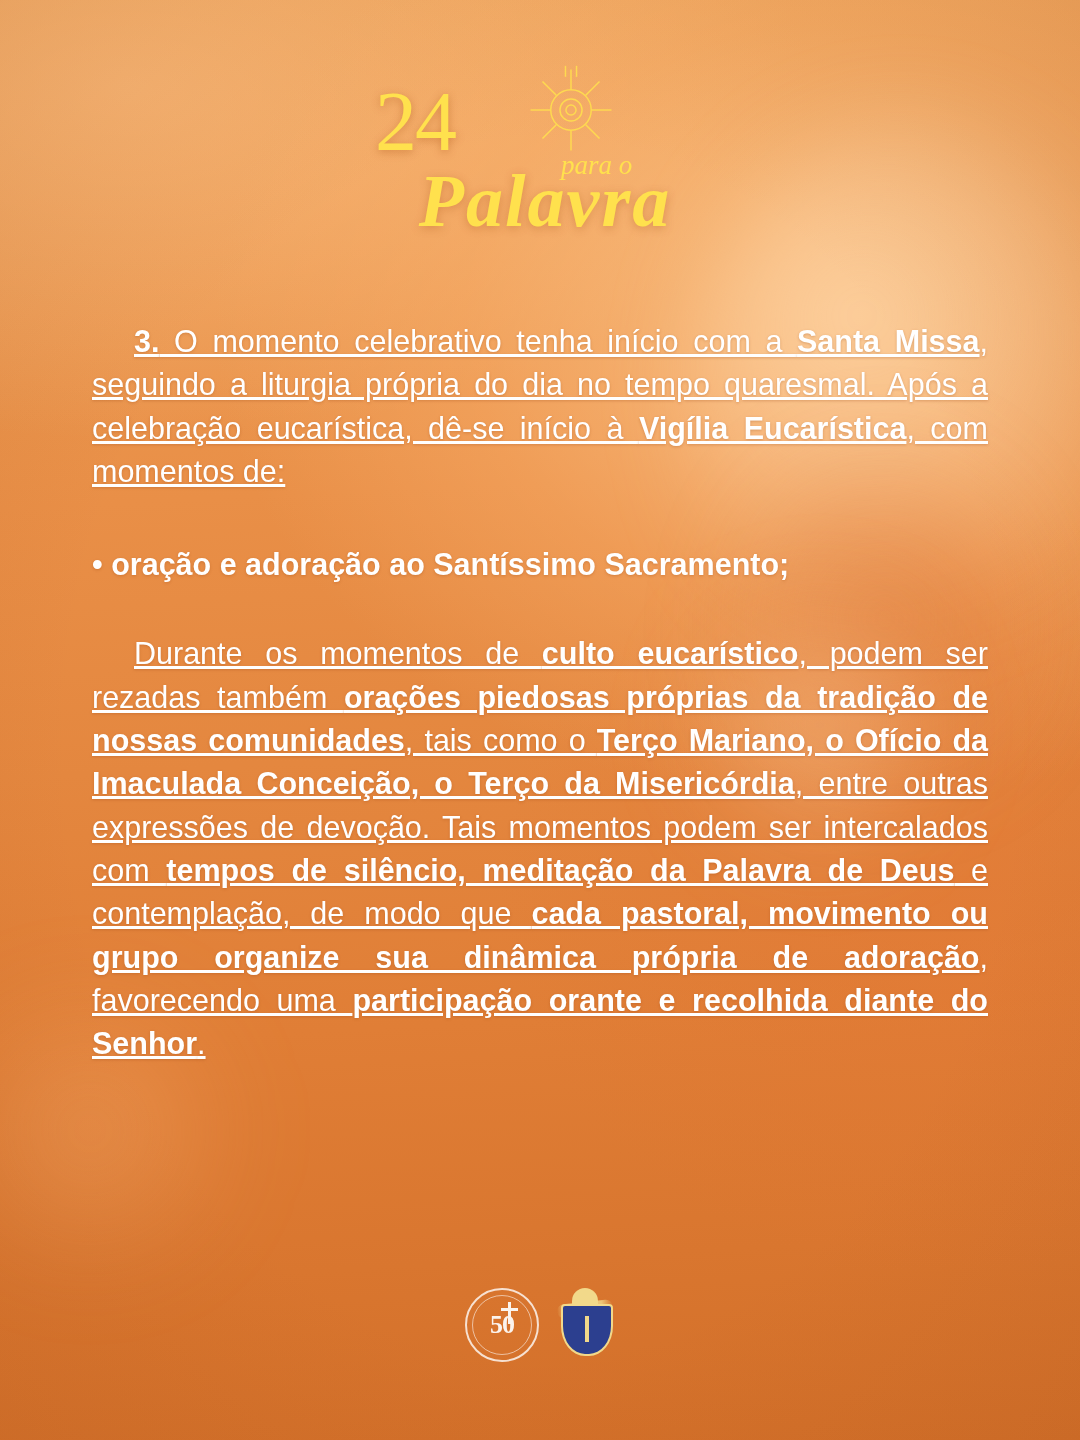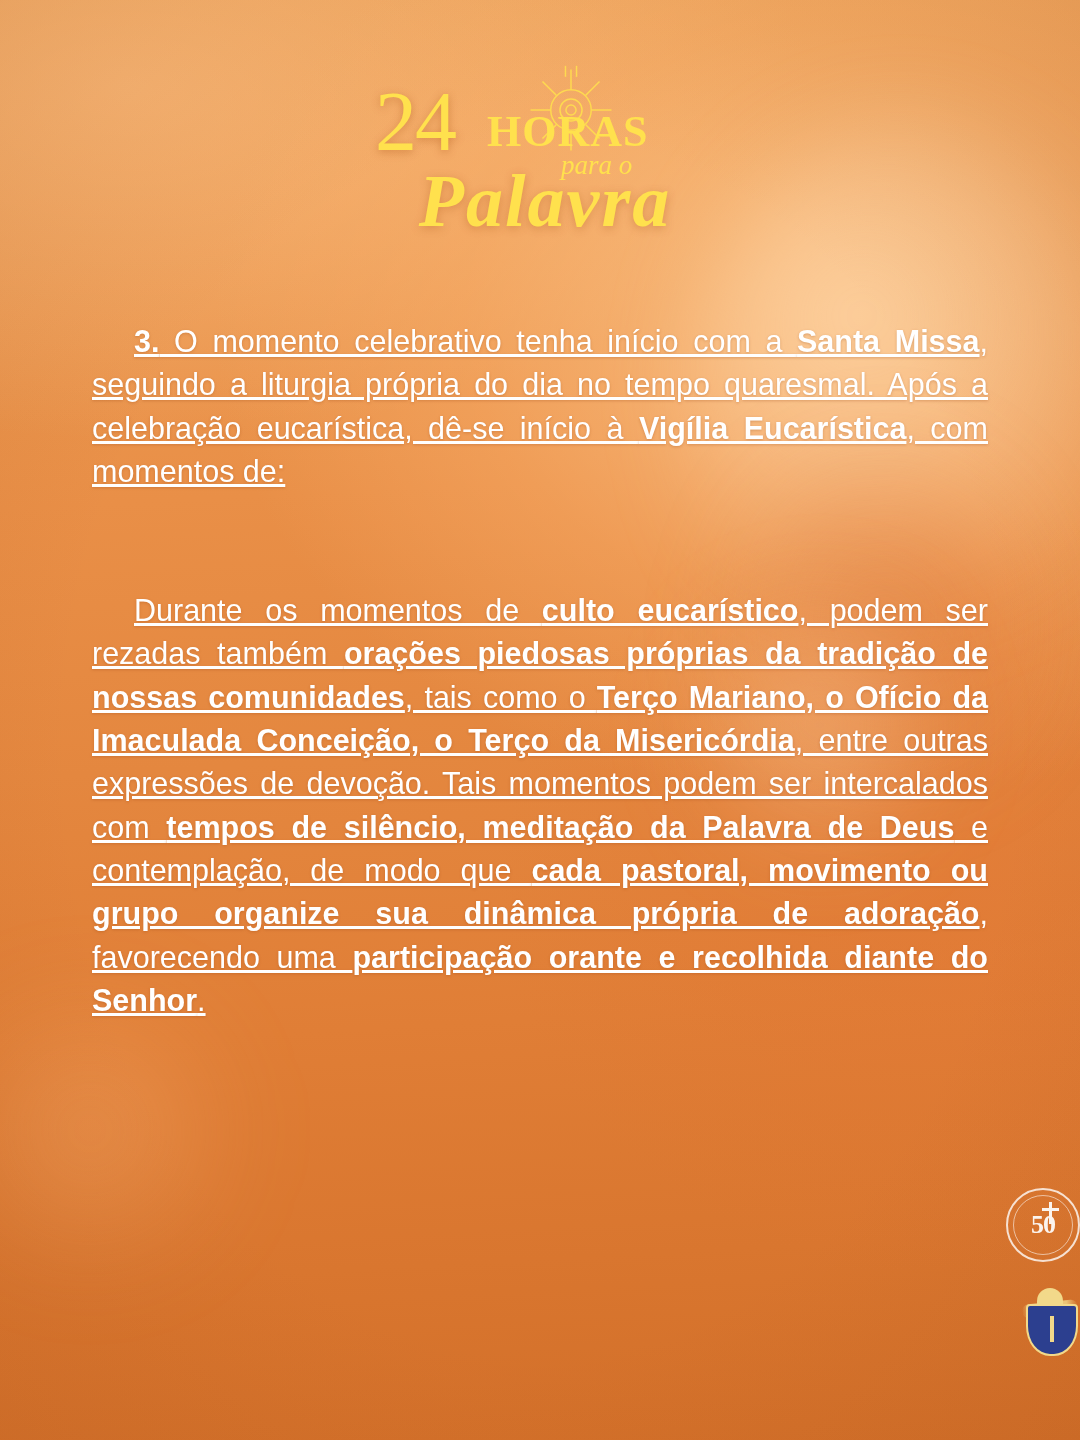--- a/index.html
+++ b/index.html
@@ -165,22 +165,21 @@
 
   
   .footer {
     position: absolute;
     left: 0;
     right: 0;
     bottom: 78px;
     display: flex;
     justify-content: center;
     align-items: flex-end;
-    gap: 26px;
-    flex-direction: column;
+    gap: 16px;
   }
   .emblem-50 {
     width: 70px;
     height: 70px;
     border: 2px solid rgba(255,255,255,0.85);
     border-radius: 50%;
     position: relative;
     opacity: 0.92;
   }
   .emblem-50::before {
@@ -292,35 +291,38 @@
           <line x1="72" y1="50" x2="94" y2="50"></line>
           <line x1="19" y1="19" x2="34" y2="34"></line>
           <line x1="66" y1="66" x2="81" y2="81"></line>
           <line x1="81" y1="19" x2="66" y2="34"></line>
           <line x1="34" y1="66" x2="19" y2="81"></line>
           <line x1="44" y1="2" x2="44" y2="14"></line>
           <line x1="56" y1="2" x2="56" y2="14"></line>
         </g>
       </svg>
       <div class="logo-24">24</div>
-      <div class="logo-horas">HORAS</div>
       <div class="logo-para">para o</div>
       <div class="logo-senhor">Palavra</div>
     </div>
   </div>
 
   <div class="content">
 
     <p class="para indent">
       <b>3.</b><span> O momento celebrativo tenha início com a </span><b>Santa Missa</b><span>, seguindo a liturgia própria do dia no tempo quaresmal. Após a celebração eucarística, dê-se início à </span><b>Vigília Eucarística</b><span>, com momentos de:</span>
     </p>
 
     <div class="spacer-lg"></div>
 
     <div class="bullets">
+      <p class="bullet">
+        <span>•</span>
+        <b>oração e adoração ao Santíssimo Sacramento;</b>
+      </p>
     </div>
 
     <div class="spacer-md"></div>
 
     <p class="para indent">
       <span>Durante os momentos de </span><b>culto eucarístico</b><span>, podem ser rezadas também </span><b>orações piedosas próprias da tradição de nossas comunidades</b><span>, tais como o </span><b>Terço Mariano, o Ofício da Imaculada Conceição, o Terço da Misericórdia</b><span>, entre outras expressões de devoção. Tais momentos podem ser intercalados com </span><b>tempos de silêncio, meditação da Palavra de Deus</b><span> e contemplação, de modo que </span><b>cada pastoral, movimento ou grupo organize sua dinâmica própria de adoração</b><span>, favorecendo uma </span><b>participação orante e recolhida diante do Senhor</b><span>.</span>
     </p>
 
   </div>
 

